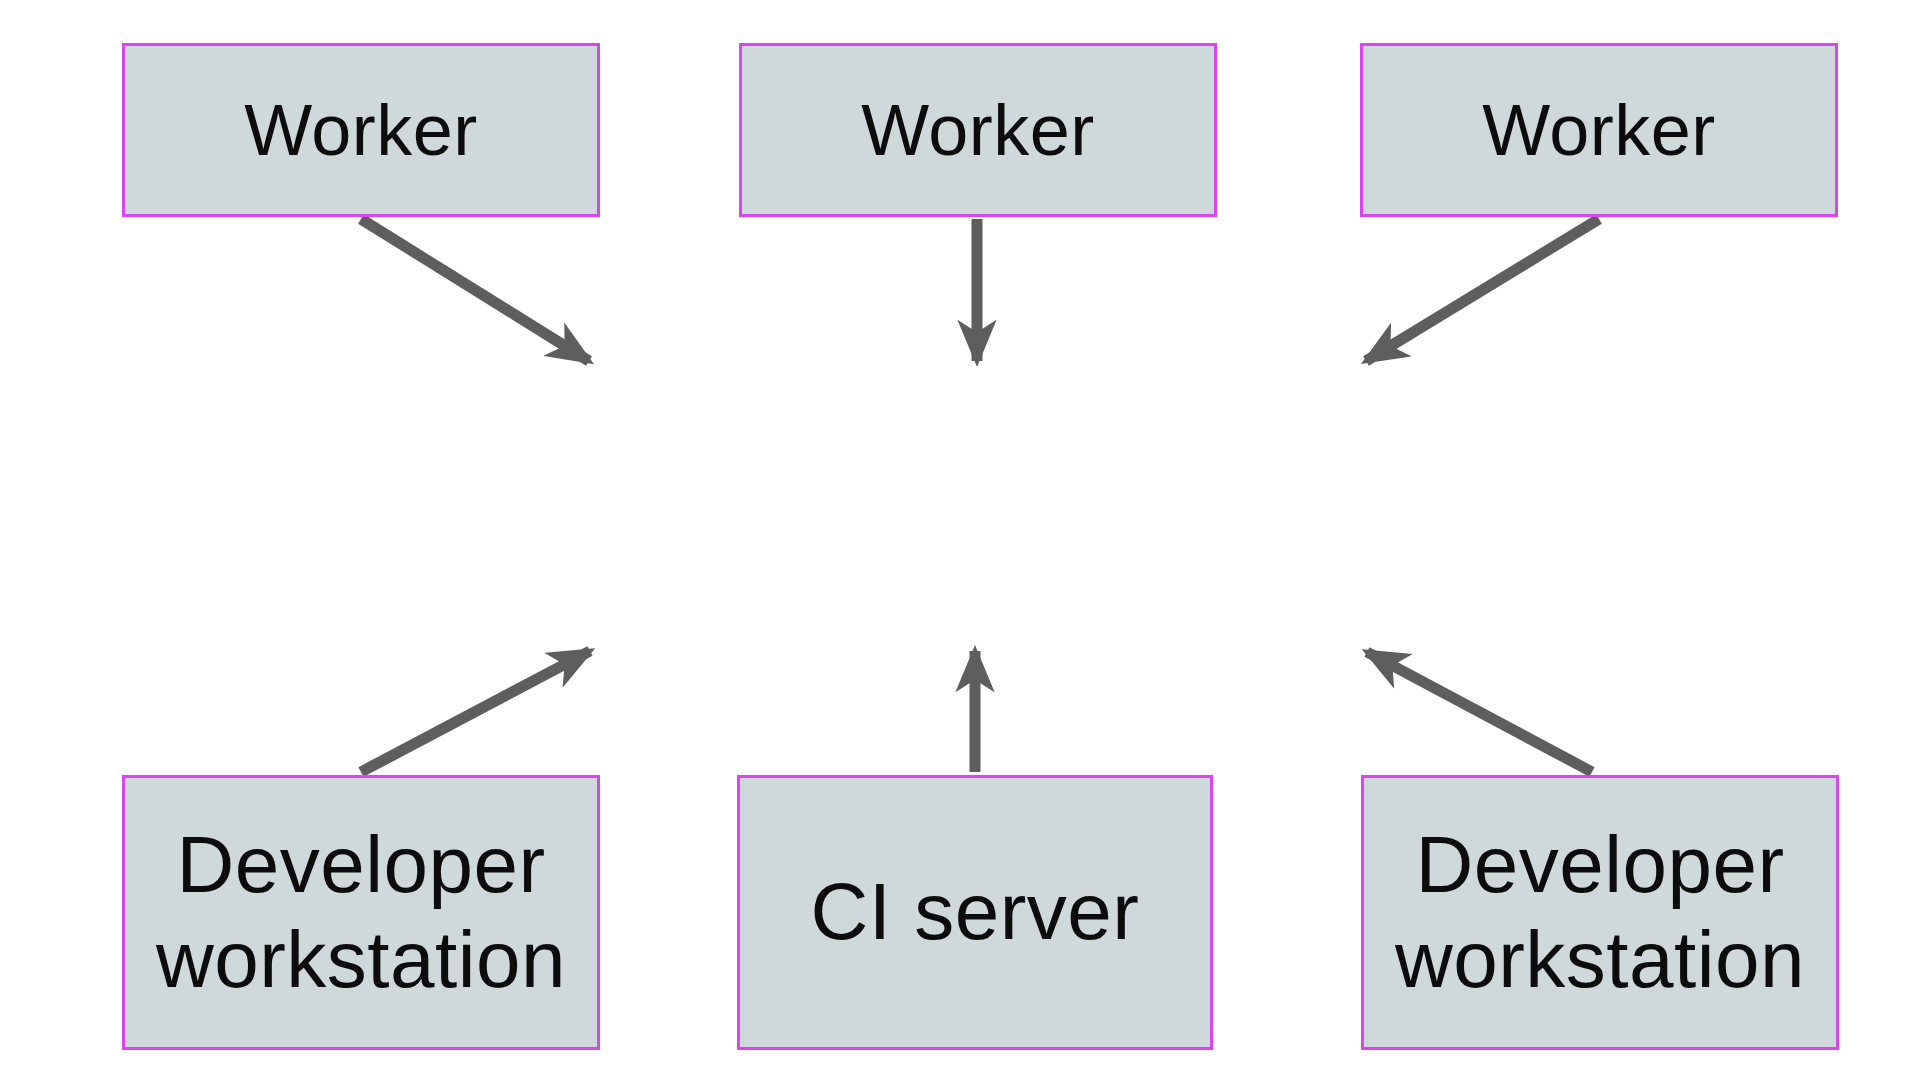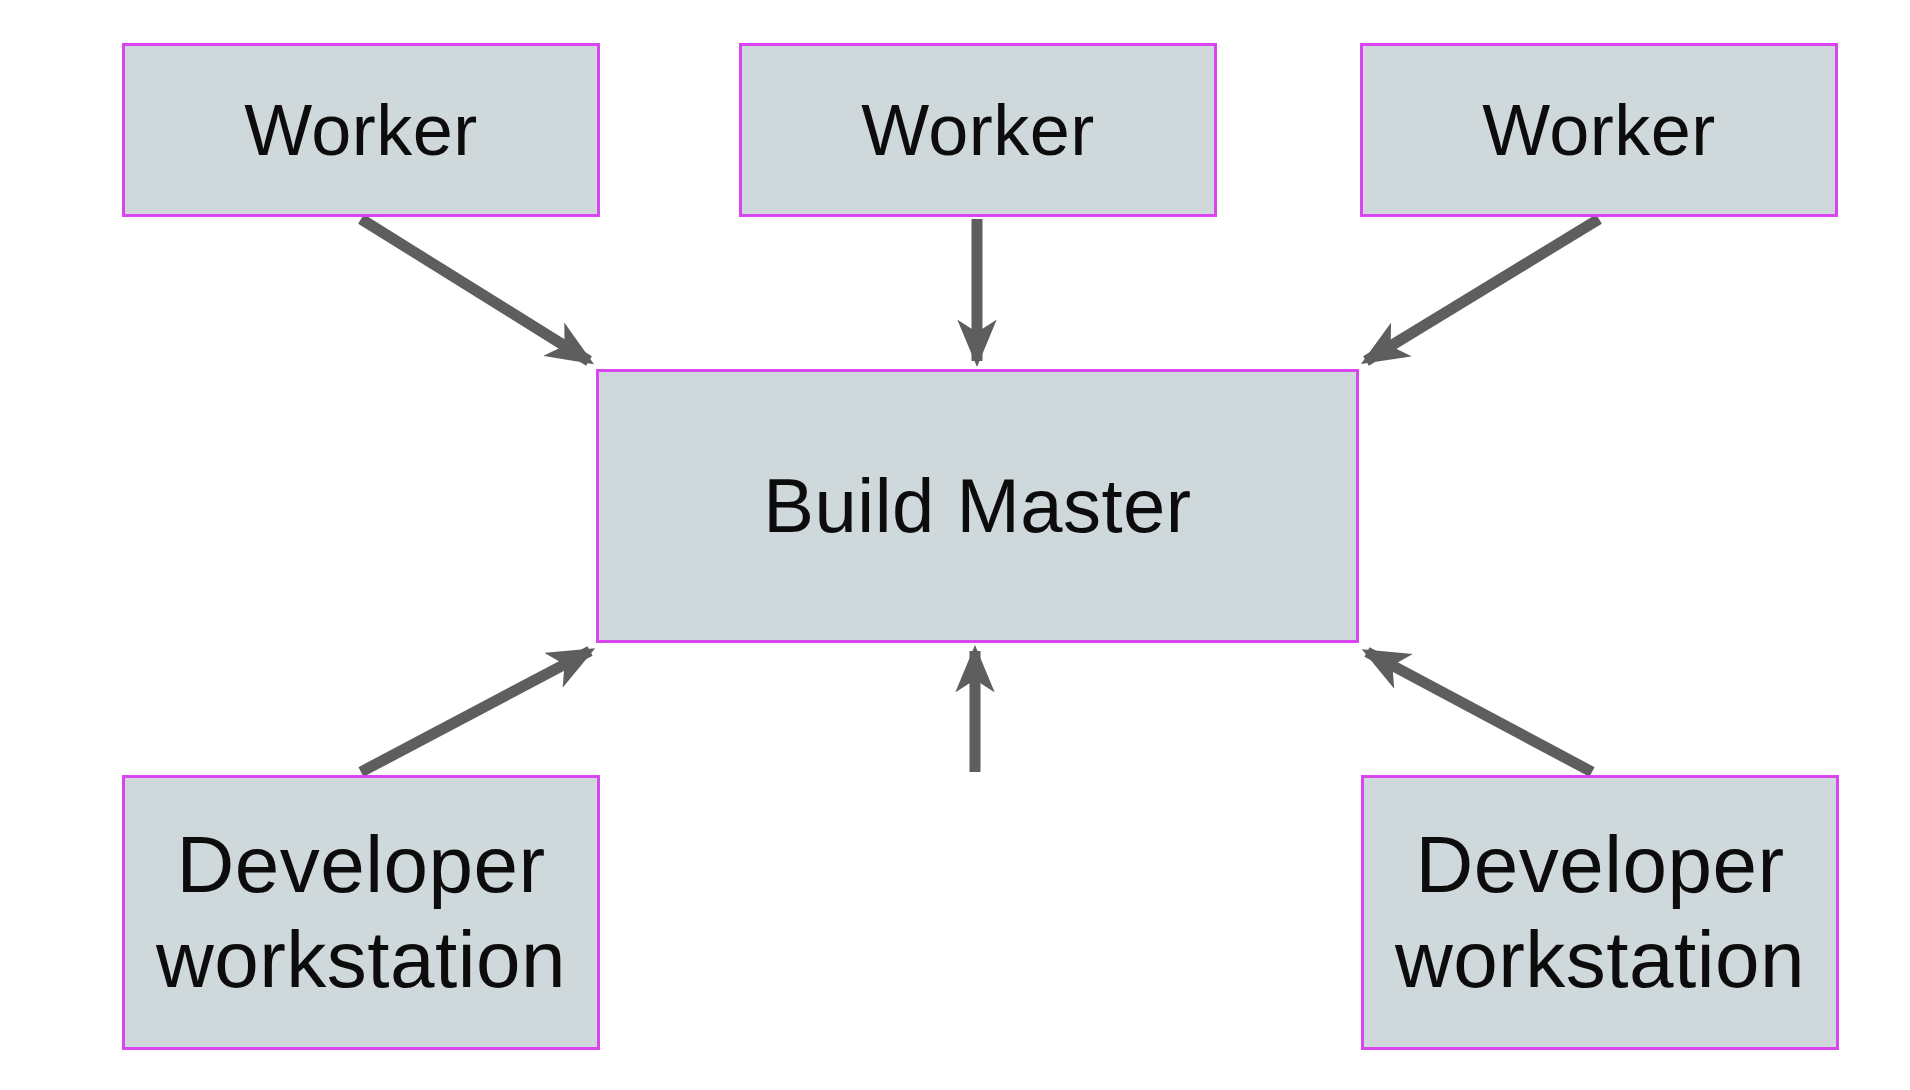--- a/index.html
+++ b/index.html
@@ -79,26 +79,26 @@
   </div>
 
   <div class="node n-worker-2">
     <span>Worker</span>
   </div>
 
   <div class="node n-worker-3">
     <span>Worker</span>
   </div>
 
-  <div class="node n-build-master">
-    <span>Build Master</span>
-  </div>
 
   <div class="node n-dev-1">
     <span>Developer workstation</span>
   </div>
 
+  <div class="node n-ci-server">
+    <span>CI server</span>
+  </div>
 
   <div class="node n-dev-2">
     <span>Developer workstation</span>
   </div>
 
 </div>
 
 </body></html>

